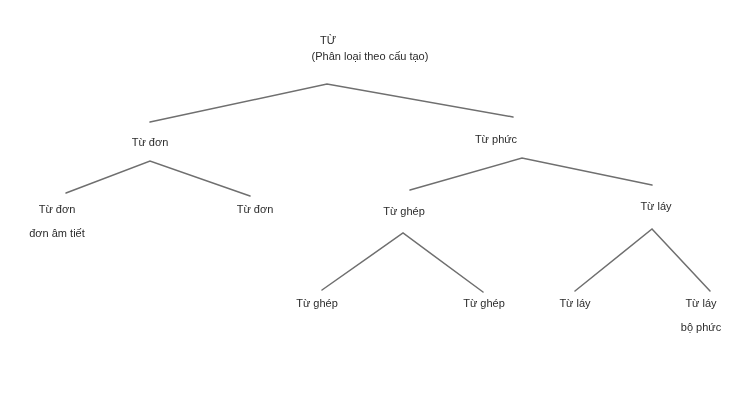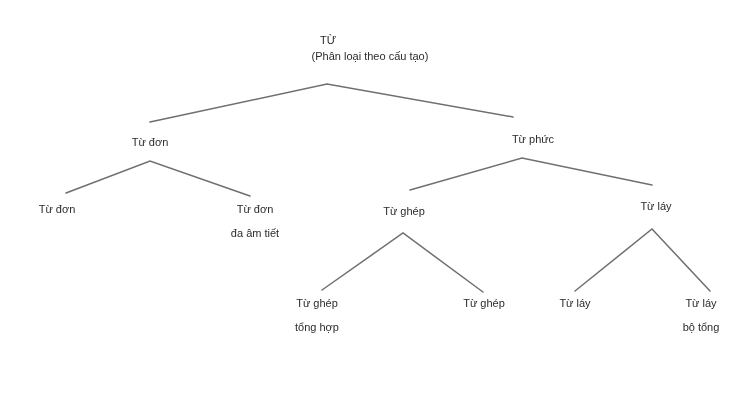--- a/index.html
+++ b/index.html
@@ -46,42 +46,41 @@
     <polyline points="66,193 150,161 250,196"></polyline>
     <polyline points="410,190 522,158 652,185"></polyline>
     <polyline points="322,290 403,233 483,292"></polyline>
     <polyline points="575,291 652,229 710,291"></polyline>
   </svg>
 
   <div class="node" style="left:328px;top:28px;">TỪ</div>
   <div class="node" style="left:329px;top:44px;margin-left:41px;">(Phân loại theo cấu tạo)</div>
 
   <div class="node" style="left:150px;top:130px;">Từ đơn</div>
-  <div class="node" style="left:533px;top:127px;">Từ phức</div>
+  <div class="node" style="left:496px;top:127px;">Từ phức</div>
 
   <div class="node node--two" style="left:57px;top:197px;">
     <span class="l">Từ đơn</span>
+    <span class="l">đơn âm tiết</span>
   </div>
   <div class="node node--two" style="left:255px;top:197px;">
     <span class="l">Từ đơn</span>
-    <span class="l">đa âm tiết</span>
   </div>
 
   <div class="node" style="left:404px;top:199px;">Từ ghép</div>
   <div class="node" style="left:656px;top:194px;">Từ láy</div>
 
   <div class="node node--two" style="left:317px;top:291px;">
     <span class="l">Từ ghép</span>
-    <span class="l">tổng hợp</span>
   </div>
   <div class="node node--two" style="left:484px;top:291px;">
     <span class="l">Từ ghép</span>
   </div>
 
   <div class="node node--two" style="left:575px;top:291px;">
     <span class="l">Từ láy</span>
   </div>
   <div class="node node--two" style="left:701px;top:291px;">
     <span class="l">Từ láy</span>
-    <span class="l">bộ tổng</span>
+    <span class="l">bộ phức</span>
   </div>
 
 </div>
 
 </body></html>

